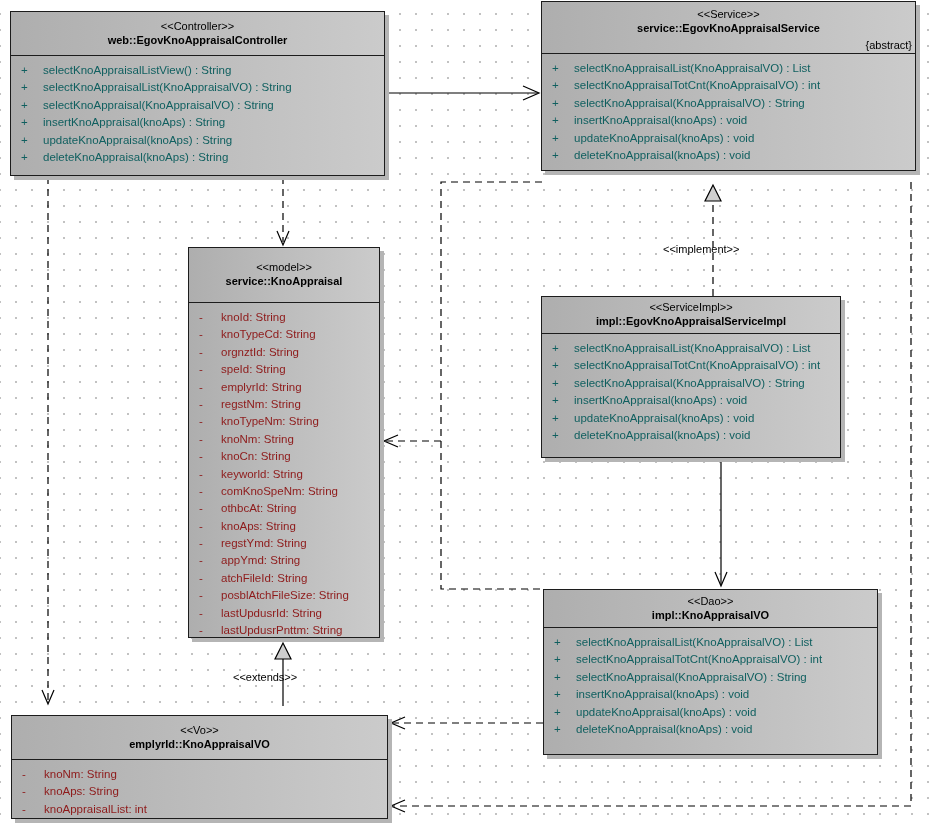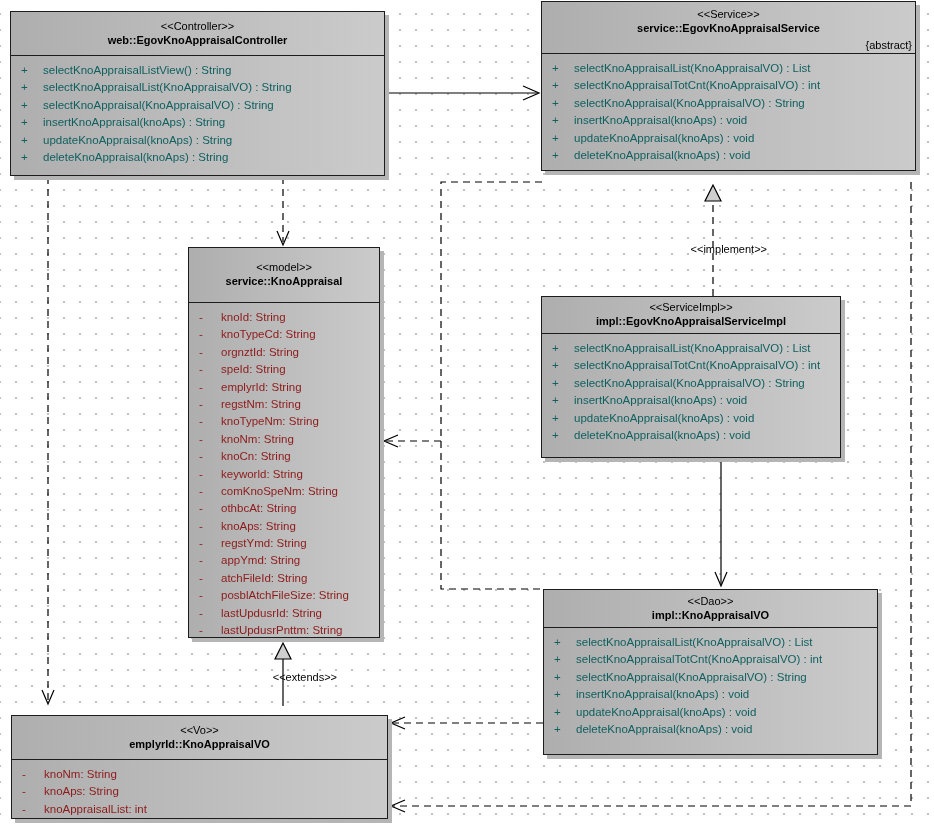--- a/index.html
+++ b/index.html
@@ -24,21 +24,21 @@
   }
   .stereotype { font-size:11px; color:#000; }
   .cname { font-size:11px; font-weight:bold; color:#000; white-space:nowrap; }
   .modifier { position:absolute; right:3px; bottom:0px; font-size:11px; color:#000;padding-left:21px; }
   .members { padding-top:6px; }
   .member { display:flex; height:17.4px; line-height:17.4px; font-size:11.5px; white-space:nowrap; }
   .member .sign { width:12px; margin-left:10px; text-align:left; }
   .member .mtext { margin-left:10px; }
   .methods .member { color:var(--method-color,#0f5f5f); }
   .attrs .member { color:var(--attr-color,#8e1a1a); }
-  .edge-label { position:absolute; font-size:11px; color:#000; text-align:right; }
+  .edge-label { position:absolute; font-size:11px; color:#000; text-align:left; }
 </style>
 </head>
 <body>
 
 <div id="canvas">
 
   <svg class="edges" viewBox="0 0 934 824" fill="none" stroke="#000000" stroke-width="1.2">
 
     <g>
       <path d="M386,93 L538,93"></path>

